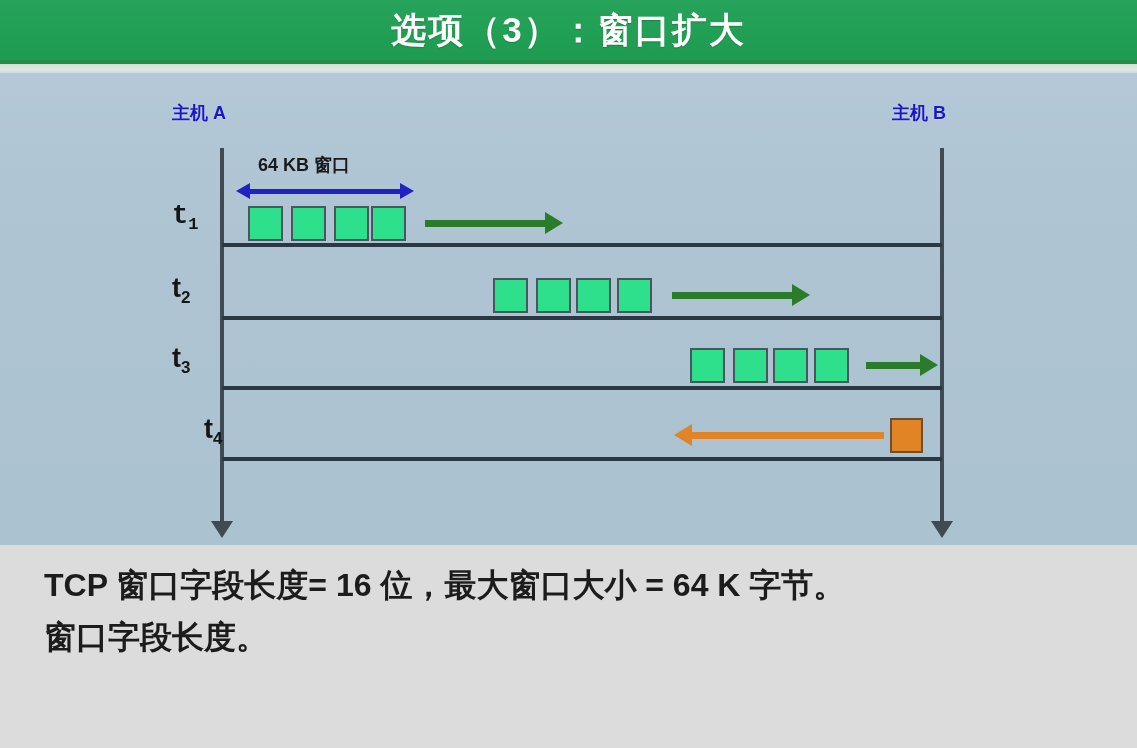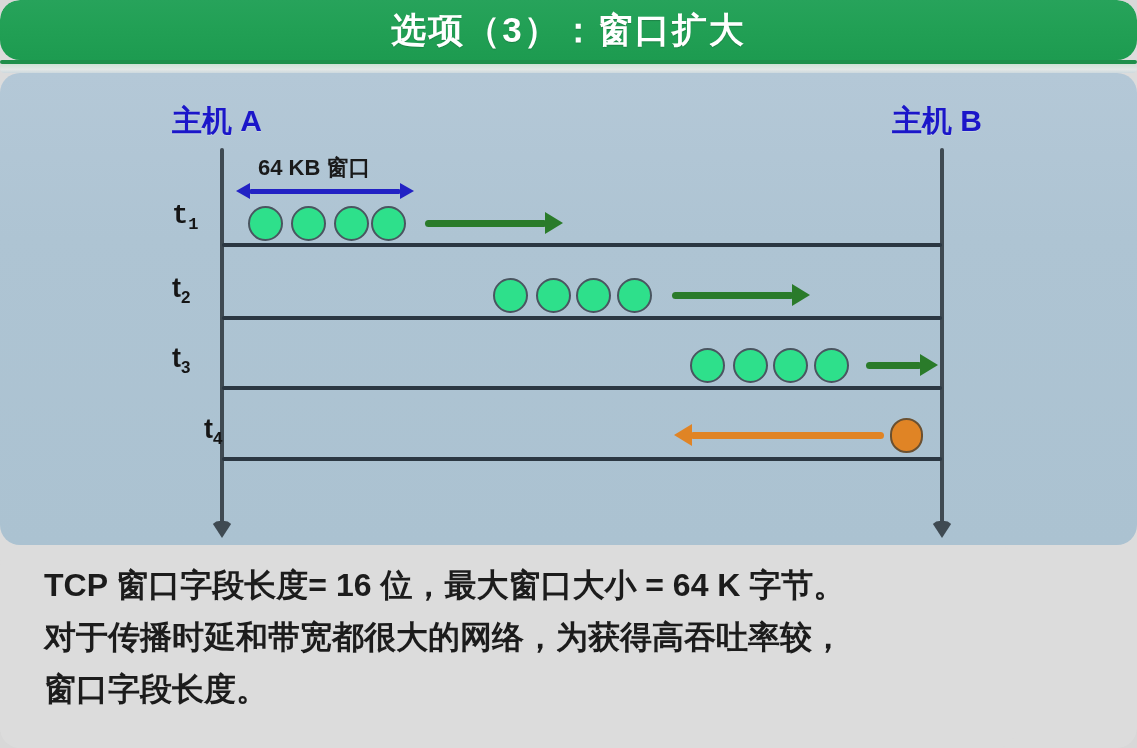--- a/index.html
+++ b/index.html
@@ -1,15 +1,15 @@
 <!DOCTYPE html>
 <html><head>
 <meta charset="utf-8">
 <style>
-  * { box-sizing: border-box; border-radius: 20px; }
+  * { box-sizing: border-box; }
   html, body {
     margin: 0; padding: 0;
     width: 1137px; height: 748px;
     overflow: hidden;
     background: #d8d8d8;
     font-family: "Liberation Sans", "DejaVu Sans", sans-serif;
   }
   #slide {
     position: relative;
     width: 1137px;
@@ -53,21 +53,21 @@
     position: absolute;
     left: 0; top: 73px;
     width: 1137px; height: 472px;
     background: linear-gradient(180deg,#b4c8d7 0%, #aec4d3 35%, #abc2d1 100%);
     overflow: hidden;
   }
 
   .host-label {
     position: absolute;
     color: #1b16c9;
-    font-size: 30px;
+    font-size: 18px;
     font-weight: bold;
     white-space: nowrap;
     text-shadow: 0 1px 0 rgba(255,255,255,0.25);
   }
   #host-a-label { left: 172px; top: 28px; }
   #host-b-label { left: 892px; top: 28px; text-align: center; }
 
   .host-line {
     position: absolute;
     width: 4px;
@@ -150,21 +150,21 @@
     width: 0; height: 0;
     border-top: 11px solid transparent;
     border-bottom: 11px solid transparent;
     border-right: 18px solid #e08425;
   }
 
   
   #window-label {
     position: absolute;
     left: 258px; top: 80px;
-    font-size: 22px;
+    font-size: 18px;
     font-weight: bold;
     color: #1a1a1a;
     white-space: nowrap;
   }
   #window-measure {
     position: absolute;
     left: 249px; top: 116px;
     width: 152px; height: 5px;
     background: #2222c4;
   }
@@ -262,17 +262,16 @@
       <span>t</span><sub>4</sub>
     </div>
     <div class="time-line" style="top:384px;"></div>
     <div class="segment-orange" style="left:890px; top:345px;"></div>
     <div class="flow-arrow-left" style="left:690px; top:359px; width:194px;"></div>
 
   </div>
 
   <div id="caption">
     <div class="caption-line">TCP 窗口字段长度= 16 位，最大窗口大小 = 64 K 字节。</div>
-    <div class="caption-line">对于传播时延和带宽都很大的网络，为获得高吞吐率较，</div>
     <div class="caption-line">窗口字段长度。</div>
   </div>
 
 </div>
 
 </body></html>

